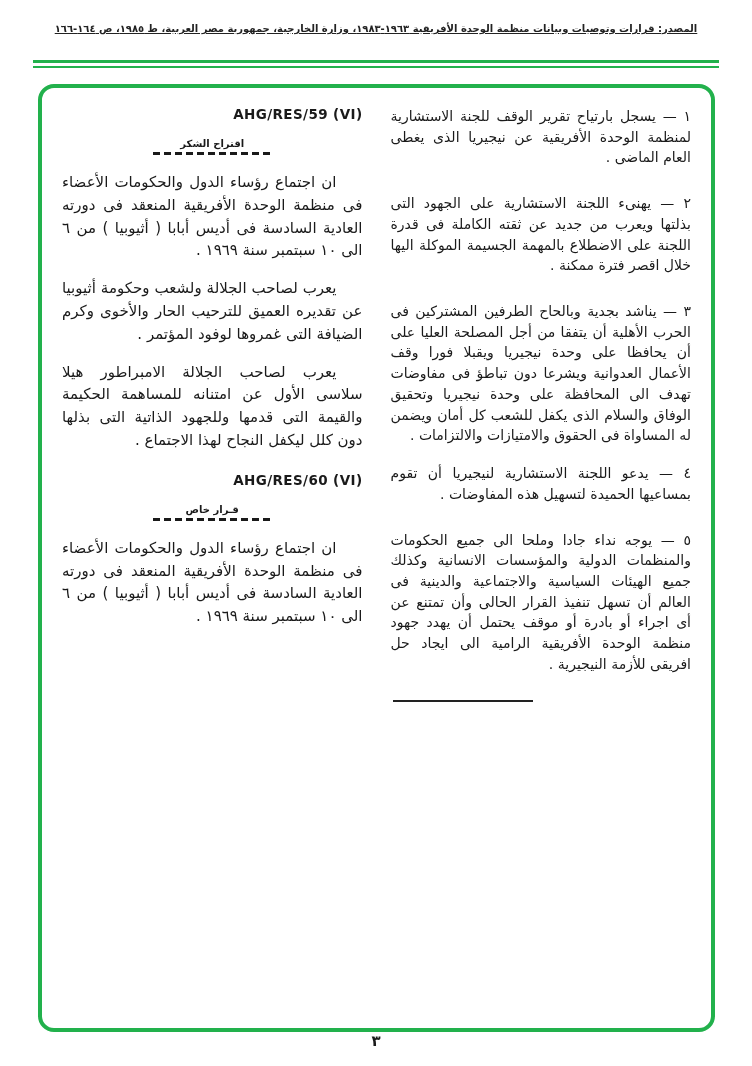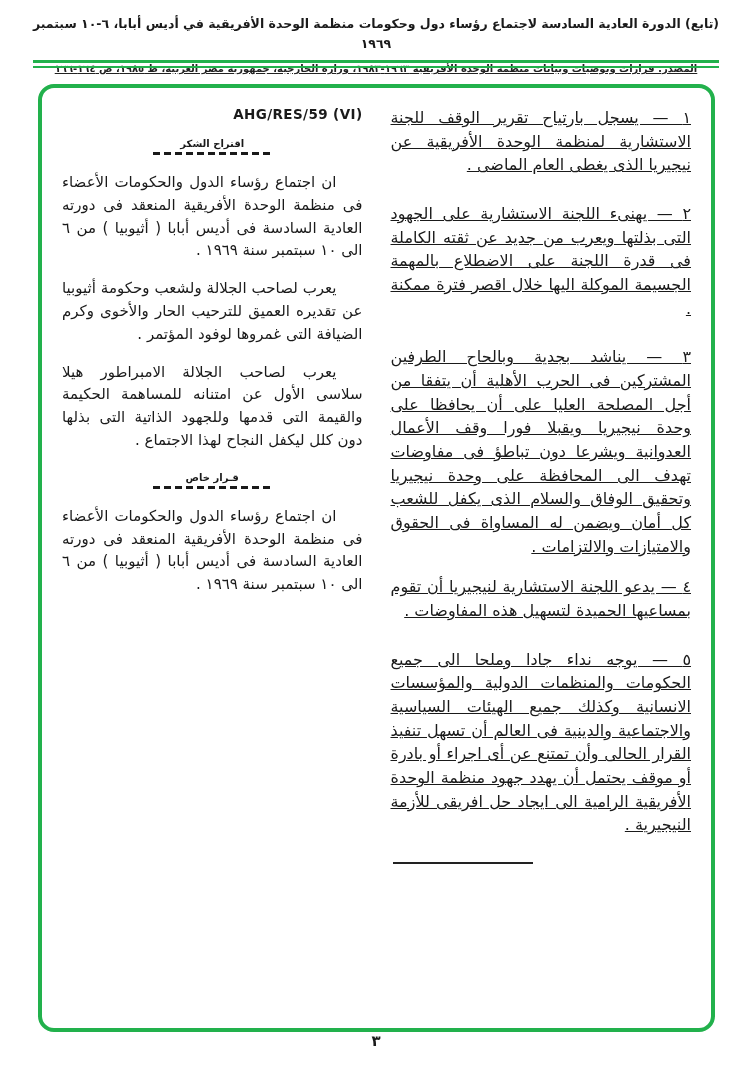--- a/index.html
+++ b/index.html
@@ -31,23 +31,22 @@
     position:absolute;top:84px;left:38px;width:677px;height:948px;
     border:4px solid var(--green);
     border-radius:16px;
     padding:18px 20px 20px 20px;
     display:flex;flex-direction:row;gap:28px;
     background:#fff;
   }
   .col{flex:1 1 0;min-width:0;}
   
   .item{
-    font-size:16px;line-height:1.48;text-align:justify;
+    font-size:14px;line-height:1.48;text-align:justify;
     margin-bottom:25px;
-    text-decoration:underline;
   }
   .item:nth-child(3){margin-bottom:17px;}
   .end-rule{
     height:2px;width:140px;background:#222;
     margin-top:6px;margin-left:2px;margin-right:auto;
   }
   
   .res-code{
     direction:ltr;text-align:right;
     font-weight:bold;font-size:13.5px;letter-spacing:0.4px;
@@ -71,21 +70,20 @@
     position:absolute;top:1032px;left:0;width:100%;
     text-align:center;font-weight:bold;font-size:15px;
   }
 </style>
 </head>
 <body>
 
 <div class="sheet">
 
   <header class="doc-header">
-    <div class="header-title">(تابع) الدورة العادية السادسة لاجتماع رؤساء دول وحكومات منظمة الوحدة الأفريقية في أديس أبابا، ٦-١٠ سبتمبر ١٩٦٩</div>
     <div class="header-source">المصدر: قرارات وتوصيات وبيانات منظمة الوحدة الأفريقية ١٩٦٣-١٩٨٣، وزارة الخارجية، جمهورية مصر العربية، ط ١٩٨٥، ص ١٦٤-١٦٦</div>
   </header>
 
   <div class="double-rule"></div>
 
   <main class="content-box">
 
     <section class="col">
       <p class="item">١ — يسجل بارتياح تقرير الوقف للجنة الاستشارية لمنظمة الوحدة الأفريقية عن نيجيريا الذى يغطى العام الماضى .</p>
       <p class="item">٢ — يهنىء اللجنة الاستشارية على الجهود التى بذلتها ويعرب من جديد عن ثقته الكاملة فى قدرة اللجنة على الاضطلاع بالمهمة الجسيمة الموكلة اليها خلال اقصر فترة ممكنة .</p>
@@ -100,20 +98,21 @@
       <div class="res-block">
         <div class="res-code">AHG/RES/59  (VI)</div>
         <h2 class="res-title">اقتراح الشكر</h2>
         <div class="title-underline"></div>
         <p class="para">ان اجتماع رؤساء الدول والحكومات الأعضاء فى منظمة الوحدة الأفريقية المنعقد فى دورته العادية السادسة فى أديس أبابا ( أثيوبيا ) من ٦ الى ١٠ سبتمبر سنة ١٩٦٩ .</p>
         <p class="para">يعرب لصاحب الجلالة ولشعب وحكومة أثيوبيا عن تقديره العميق للترحيب الحار والأخوى وكرم الضيافة التى غمروها لوفود المؤتمر .</p>
         <p class="para">يعرب لصاحب الجلالة الامبراطور هيلا سلاسى الأول عن امتنانه للمساهمة الحكيمة والقيمة التى قدمها وللجهود الذاتية التى بذلها دون كلل ليكفل النجاح لهذا الاجتماع .</p>
       </div>
 
       <div class="res-block res-block-second">
+        <div class="res-code">AHG/RES/60  (VI)</div>
         <h2 class="res-title">قـرار خاص</h2>
         <div class="title-underline"></div>
         <p class="para">ان اجتماع رؤساء الدول والحكومات الأعضاء فى منظمة الوحدة الأفريقية المنعقد فى دورته العادية السادسة فى أديس أبابا ( أثيوبيا ) من ٦ الى ١٠ سبتمبر سنة ١٩٦٩ .</p>
       </div>
 
     </section>
 
   </main>
 
   <div class="page-number">٣</div>

